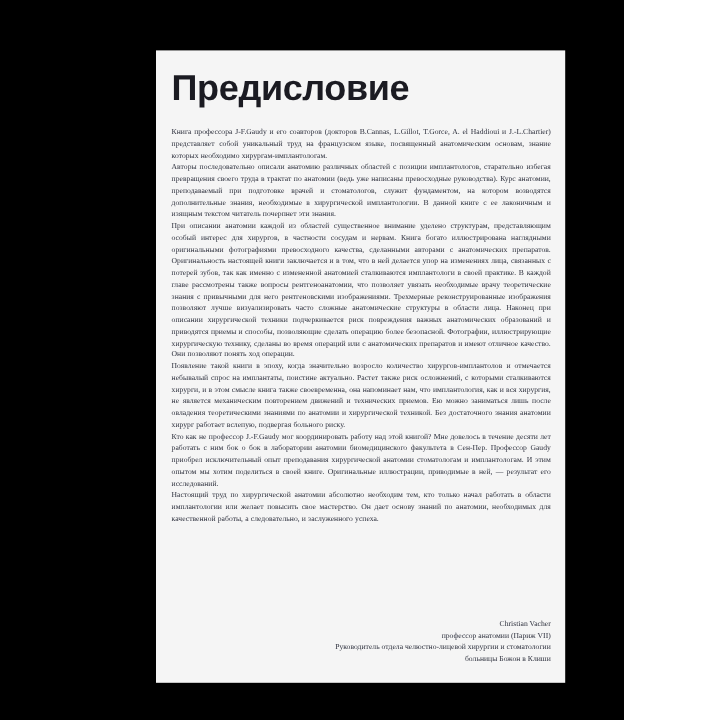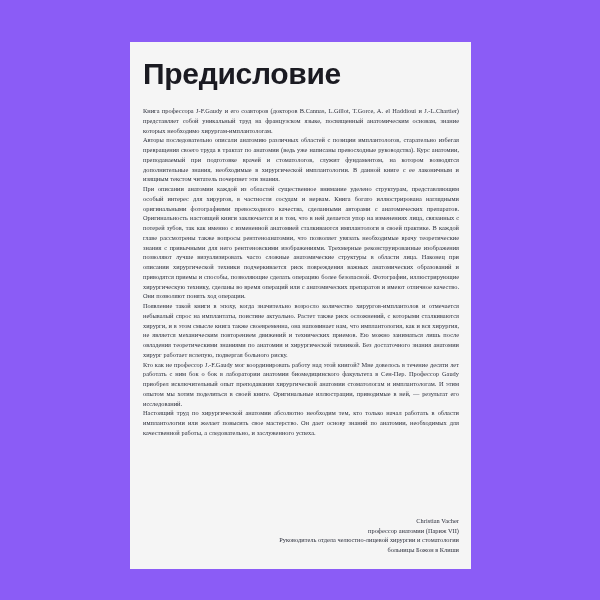--- a/index.html
+++ b/index.html
@@ -9,23 +9,23 @@
   body {
     width: 600px;
     height: 600px;
     background: #ffffff;
     font-family: "Liberation Serif", serif;
     overflow: hidden;
   }
 
   .page-canvas {
     position: relative;
-    width: 600px;
+    width: 520px;
     height: 600px;
-    background: #8b5cf6;
+    background: #000000;
   }
 
   .book-page {
     position: absolute;
     left: 130px;
     top: 42px;
     width: 341px;
     height: 527px;
     background: #f5f5f5;
     box-sizing: border-box;

